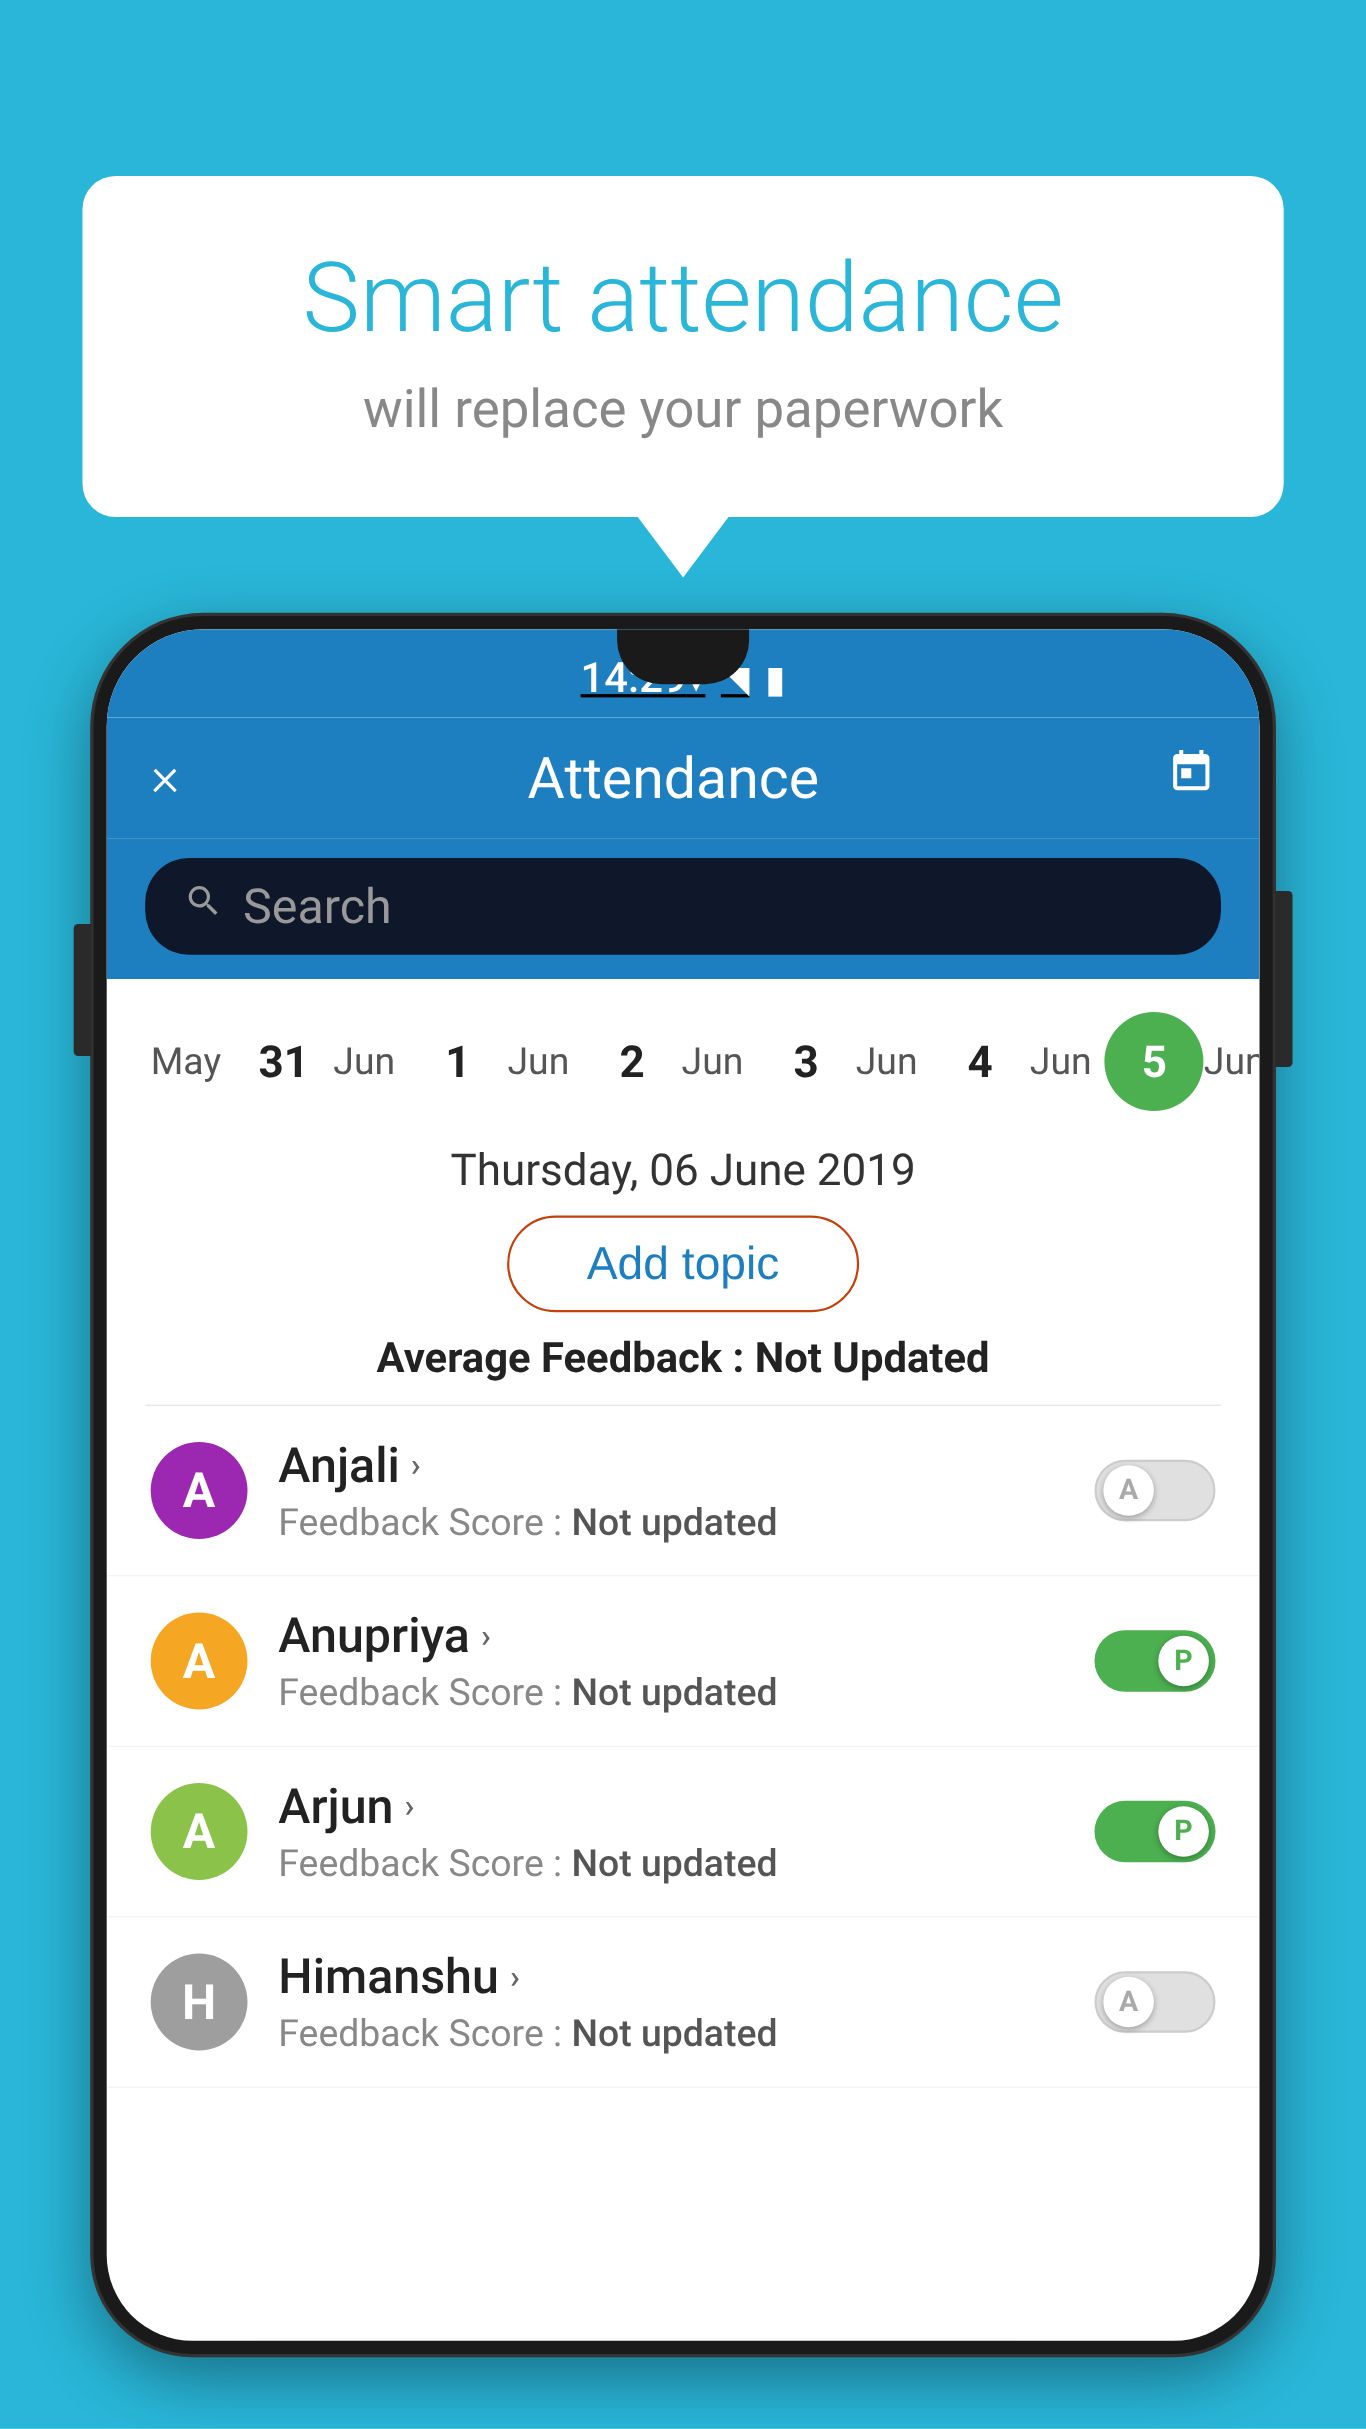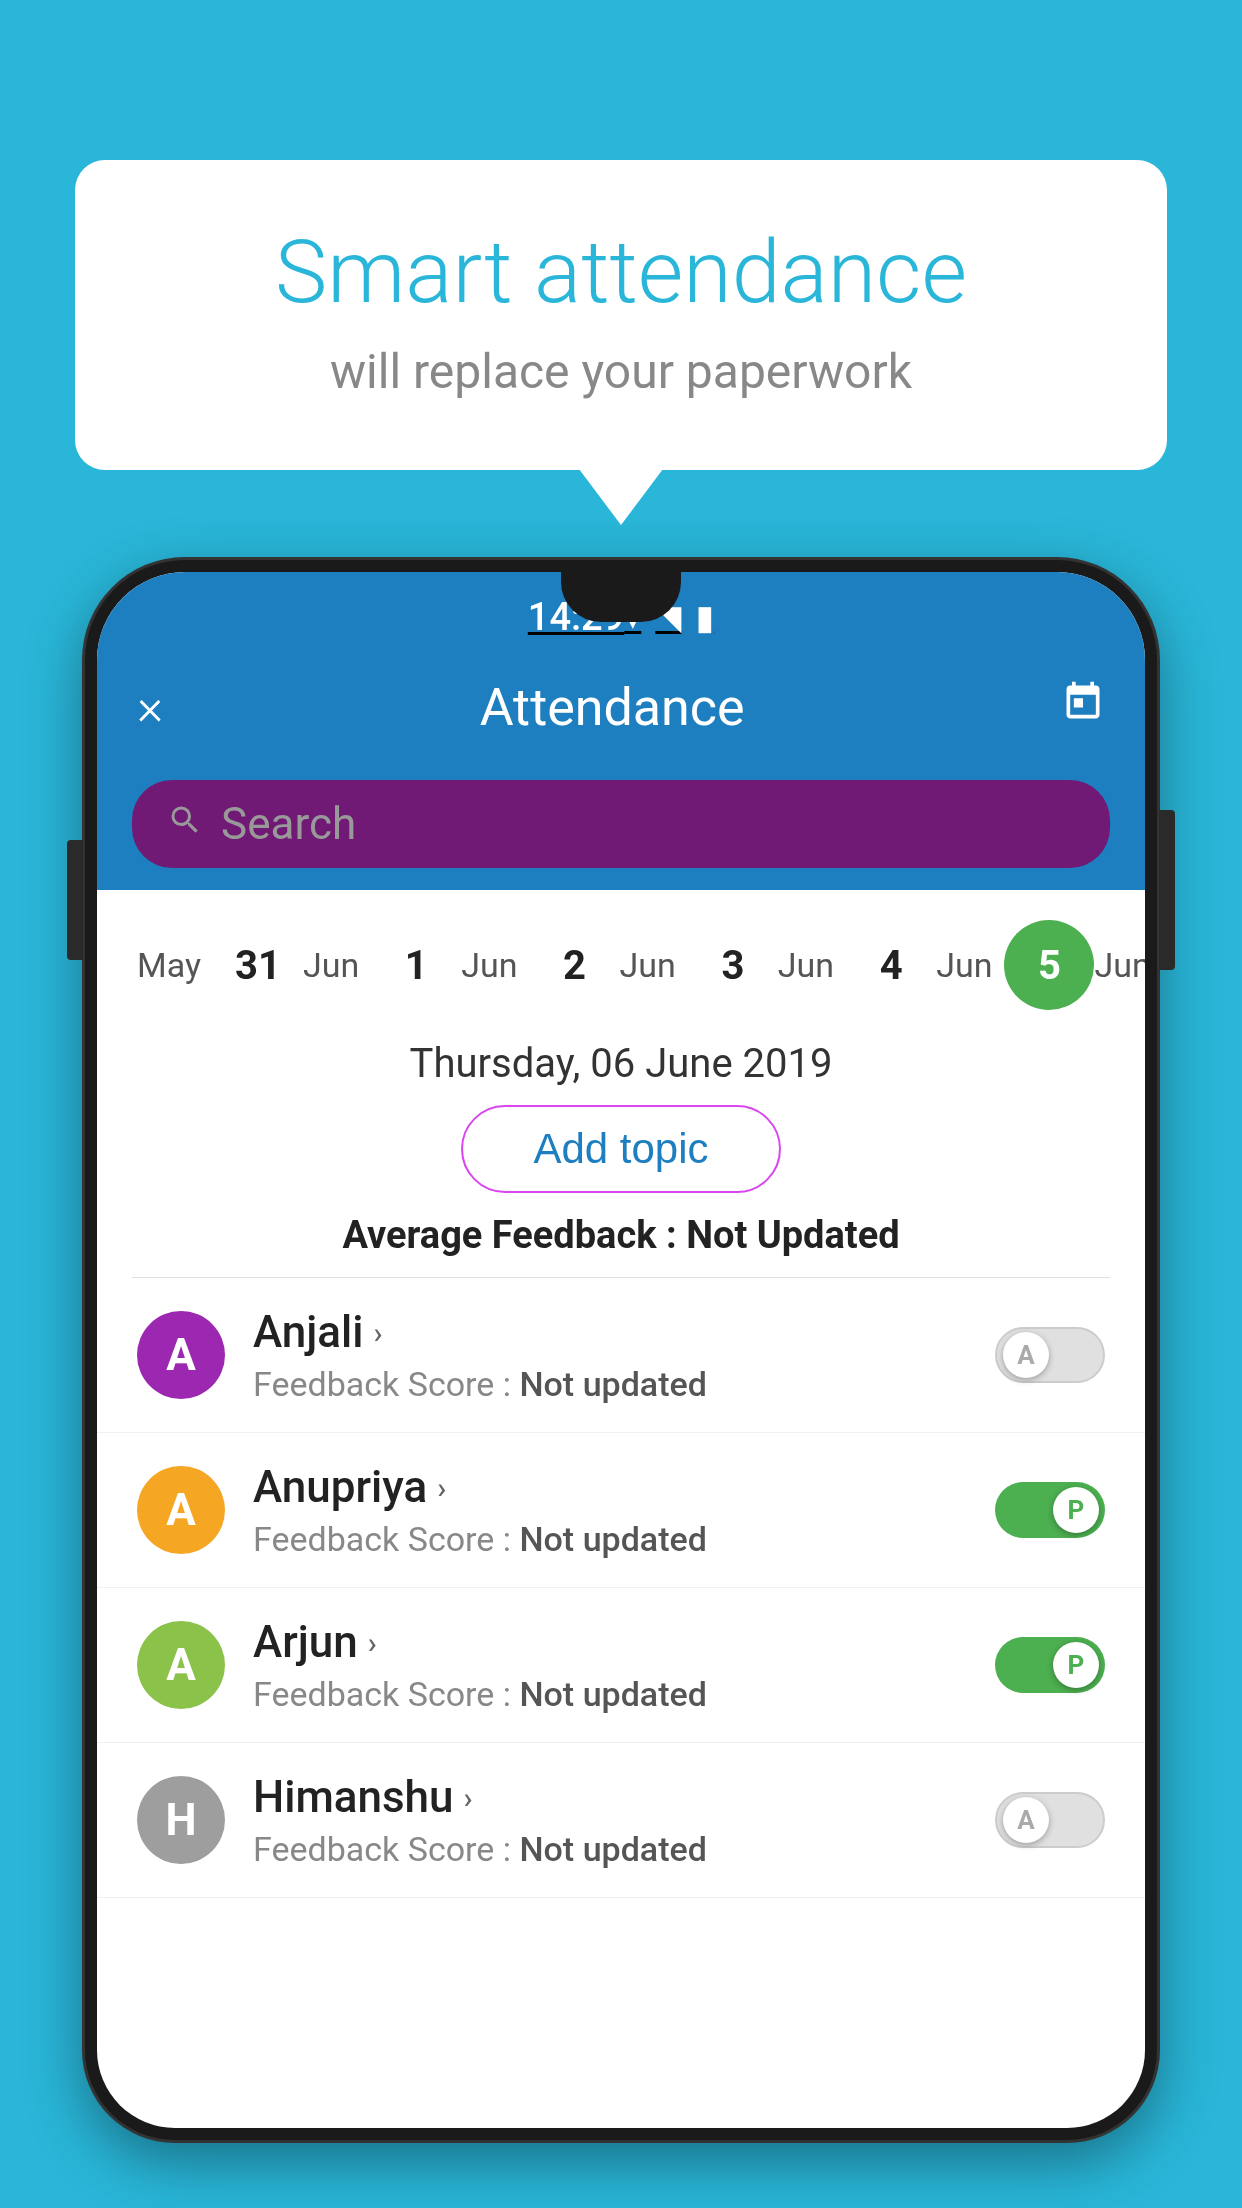--- a/index.html
+++ b/index.html
@@ -175,21 +175,21 @@
       font-size: 44px;
     }
 
     
     .search-bar-container {
       background: #1e7fc0;
       padding: 18px 35px 22px;
     }
 
     .search-bar {
-      background: #701a75;
+      background: #0f172a;
       border-radius: 40px;
       display: flex;
       align-items: center;
       padding: 18px 35px;
       gap: 18px;
     }
 
     .search-icon-svg {
       color: #888;
       font-size: 38px;
@@ -251,21 +251,21 @@
       font-size: 40px;
       color: #333;
       padding: 20px 0 18px;
       font-weight: 400;
     }
 
     
     .add-topic-btn {
       display: block;
       margin: 0 auto 20px;
-      border: 2px solid #d946ef;
+      border: 2px solid #c2410c;
       border-radius: 50px;
       padding: 18px 70px;
       color: #1e7fc0;
       font-size: 42px;
       background: white;
       text-align: center;
       width: fit-content;
       cursor: pointer;
     }
 

